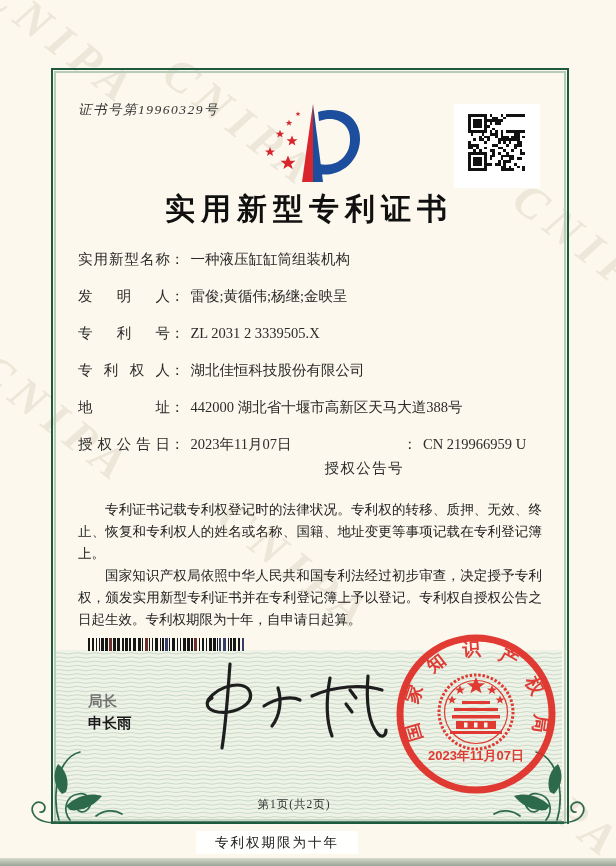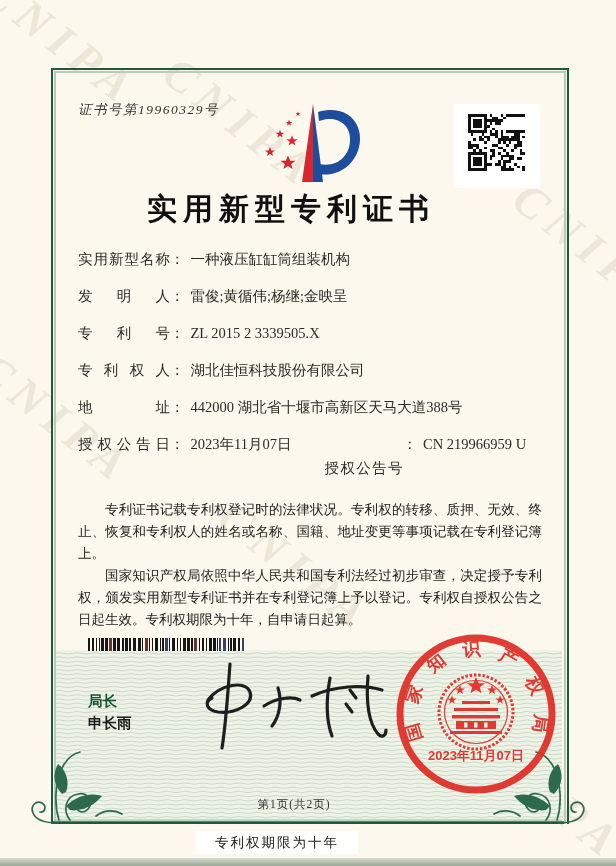--- a/index.html
+++ b/index.html
@@ -24,39 +24,39 @@
 
   .ornaments{position:absolute;left:0;top:732px;width:616px;height:110px;z-index:3;}
 
   .cert-no{position:absolute;left:78px;top:101px;font-size:13.5px;letter-spacing:1.5px;color:#333;z-index:4;font-style:italic;}
 
   .logo{position:absolute;left:258px;top:100px;width:104px;height:88px;z-index:4;}
 
   .qrbox{position:absolute;left:454px;top:104px;width:86px;height:84px;background:#fff;z-index:4;}
   .qrbox svg{position:absolute;left:14px;top:10px;width:57px;height:57px;}
 
-  .title{position:absolute;left:34px;top:189px;width:514px;margin:0;text-align:center;
+  .title{position:absolute;left:52px;top:189px;width:514px;margin:0;text-align:center;
          font-size:30px;font-weight:700;letter-spacing:6px;color:#101010;z-index:4;}
 
   .fields{position:absolute;left:78px;top:250px;width:470px;z-index:4;}
   .row{height:37px;font-size:14.5px;color:#2b2b2b;white-space:nowrap;}
   .fl{display:inline-block;width:92px;text-align:justify;text-align-last:justify;vertical-align:top;}
   .colon{margin-right:6px;}
   .fv1{display:inline-block;width:112px;}
   .fl2{display:inline-block;width:78px;text-align:justify;text-align-last:justify;margin-left:22px;vertical-align:top;margin-top:24px;}
 
   .paras{position:absolute;left:78px;top:498px;width:464px;z-index:4;}
   .paras p{margin:0;text-indent:2em;font-size:13.5px;line-height:22px;text-align:justify;color:#222;
            font-family:"DejaVu Serif",serif;}
 
   .barcode{position:absolute;left:88px;top:638px;width:158px;height:13px;display:flex;z-index:4;}
   .barcode i{display:block;height:100%;}
 
   .sig-title{position:absolute;left:88px;top:692px;font-size:14.5px;font-weight:700;
-             font-family:"Liberation Sans",sans-serif;color:#14532d;z-index:4;}
+             font-family:"Liberation Sans",sans-serif;color:#737373;z-index:4;}
   .sig-name{position:absolute;left:88px;top:714px;font-size:14.5px;font-weight:700;
             font-family:"Liberation Sans",sans-serif;color:#1c1c1c;z-index:4;}
   .signature{position:absolute;left:190px;top:648px;width:210px;height:104px;z-index:4;}
 
   .seal{position:absolute;left:386px;top:624px;width:180px;height:180px;z-index:5;opacity:.93;}
 
   .page-info{position:absolute;left:51px;top:797px;width:514px;text-align:center;font-size:11.5px;
              letter-spacing:1px;color:#333;transform:translateX(-14px);z-index:4;}
 
   .cont{position:absolute;left:196px;top:831px;width:162px;height:23px;background:rgba(255,255,255,.92);
@@ -368,21 +368,21 @@
   <h1 class="title">实用新型专利证书</h1>
 
   <div class="fields">
     <div class="row">
       <span class="fl">实用新型名称</span><span class="colon">：</span><span>一种液压缸缸筒组装机构</span>
     </div>
     <div class="row">
       <span class="fl">发明人</span><span class="colon">：</span><span>雷俊;黄循伟;杨继;金映呈</span>
     </div>
     <div class="row">
-      <span class="fl">专利号</span><span class="colon">：</span><span>ZL 2015 2 3339505.X</span>
+      <span class="fl">专利号</span><span class="colon">：</span><span>ZL 2031 2 3339505.X</span>
     </div>
     <div class="row">
       <span class="fl">专利权人</span><span class="colon">：</span><span>湖北佳恒科技股份有限公司</span>
     </div>
     <div class="row">
       <span class="fl">地址</span><span class="colon">：</span><span>442000 湖北省十堰市高新区天马大道388号</span>
     </div>
     <div class="row">
       <span class="fl">授权公告日</span><span class="colon">：</span><span class="fv1">2023年11月07日</span><span class="fl2">授权公告号</span><span class="colon">：</span><span>CN 219966959 U</span>
     </div>

